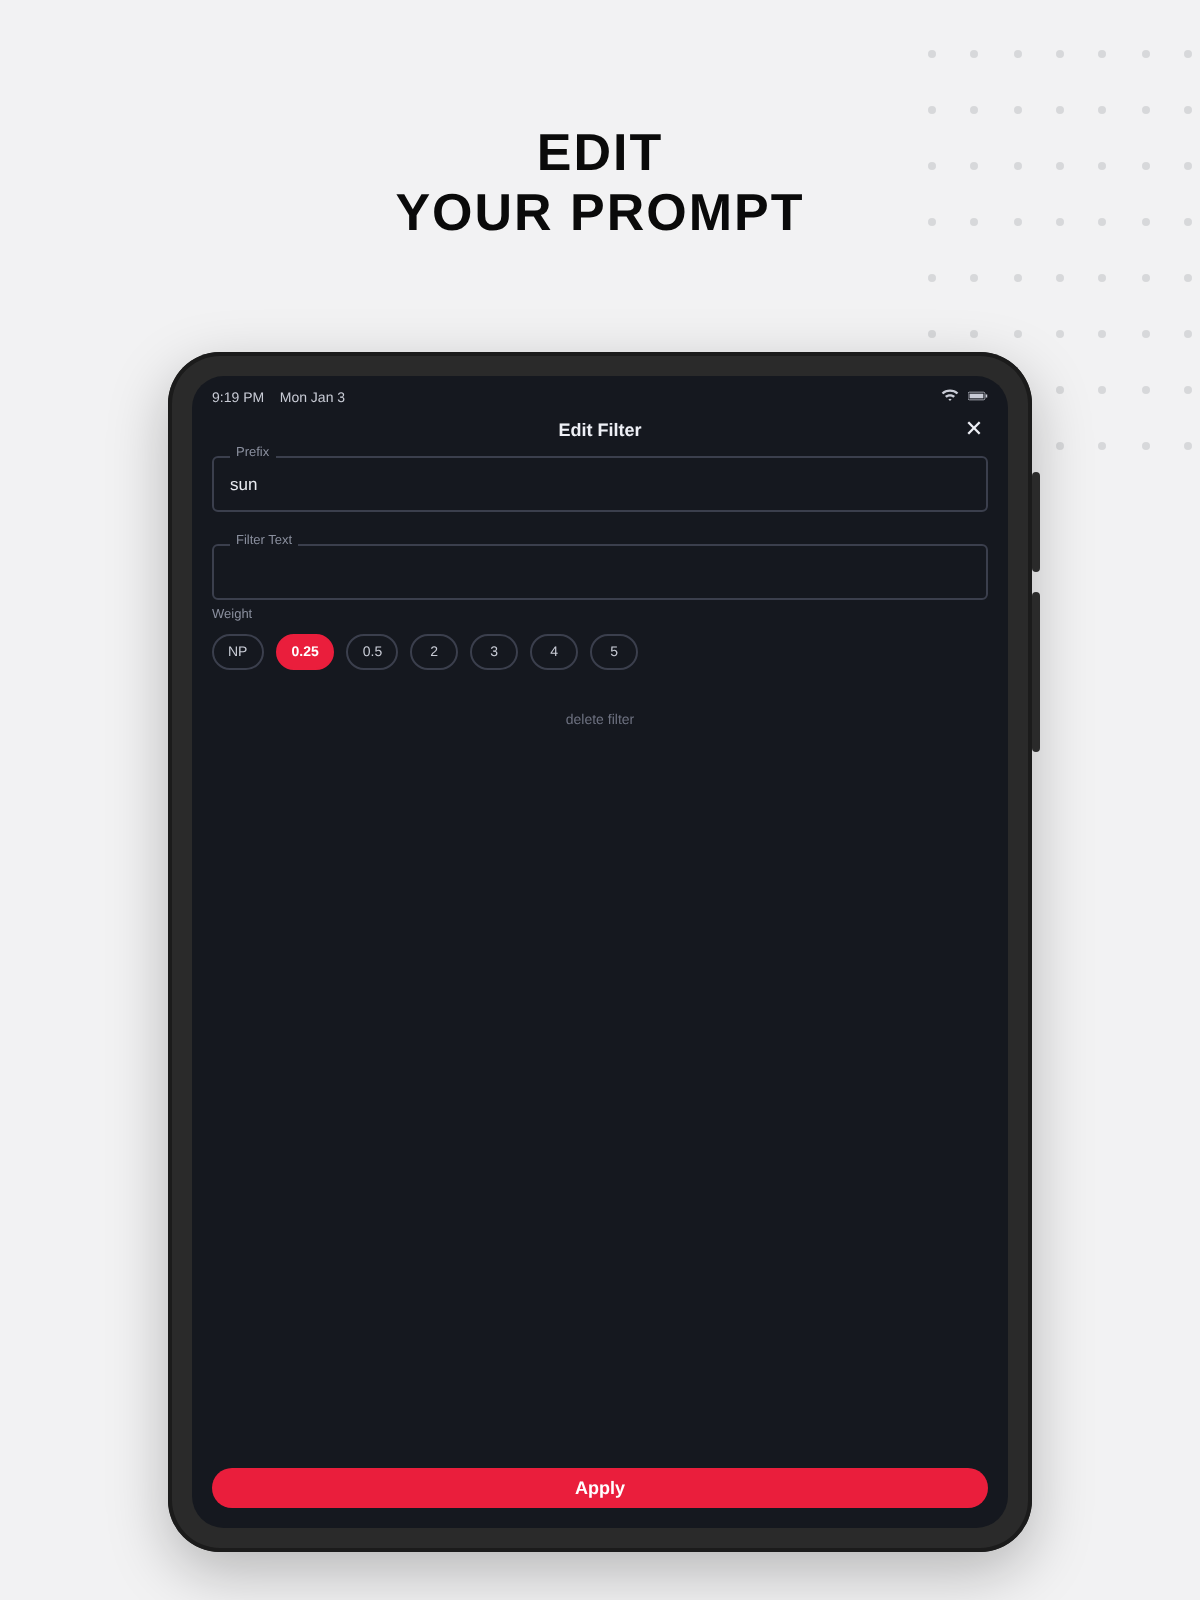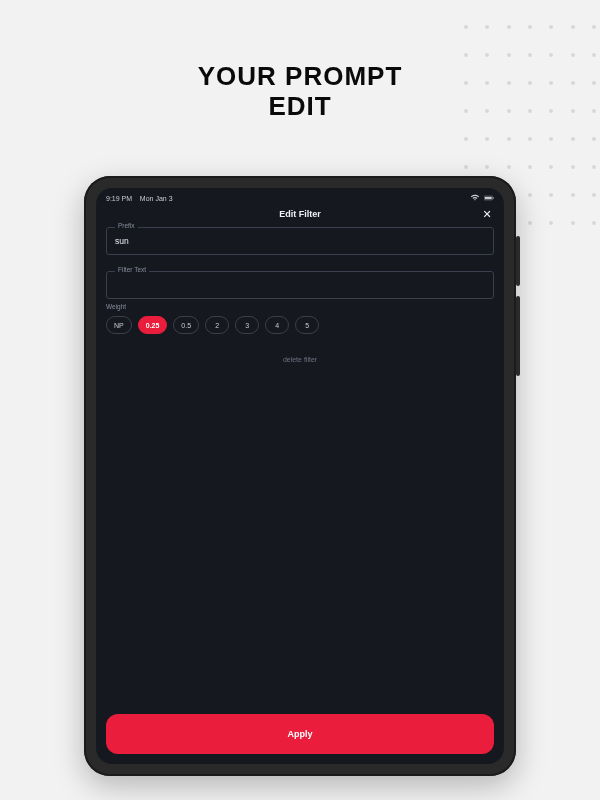--- a/index.html
+++ b/index.html
@@ -205,21 +205,21 @@
     border: none;
     cursor: pointer;
   }
 
   .apply-wrap {
     margin-top: auto;
     padding: 10px;
   }
   .apply {
     width: 100%;
-    height: 40px;
+    height: 20px;
     border-radius: 12px;
     background: #ea1e3c;
     color: #fff;
     border: none;
     font-size: 9px;
     font-weight: 600;
     cursor: pointer;
   }
 </style>
 </head>
@@ -278,22 +278,22 @@
     <span></span>
     <span></span>
     <span></span>
     <span></span>
     <span></span>
     <span></span>
     <span></span>
   </div>
 
 <div class="headline">
+  <span>EDIT</span>
   <span>YOUR PROMPT</span>
-  <span>EDIT</span>
 </div>
 
 <div class="tablet">
   <div class="screen">
 
     <div class="statusbar">
       <div>
         <span>9:19 PM</span>
         &nbsp;&nbsp;
         <span>Mon Jan 3</span>

